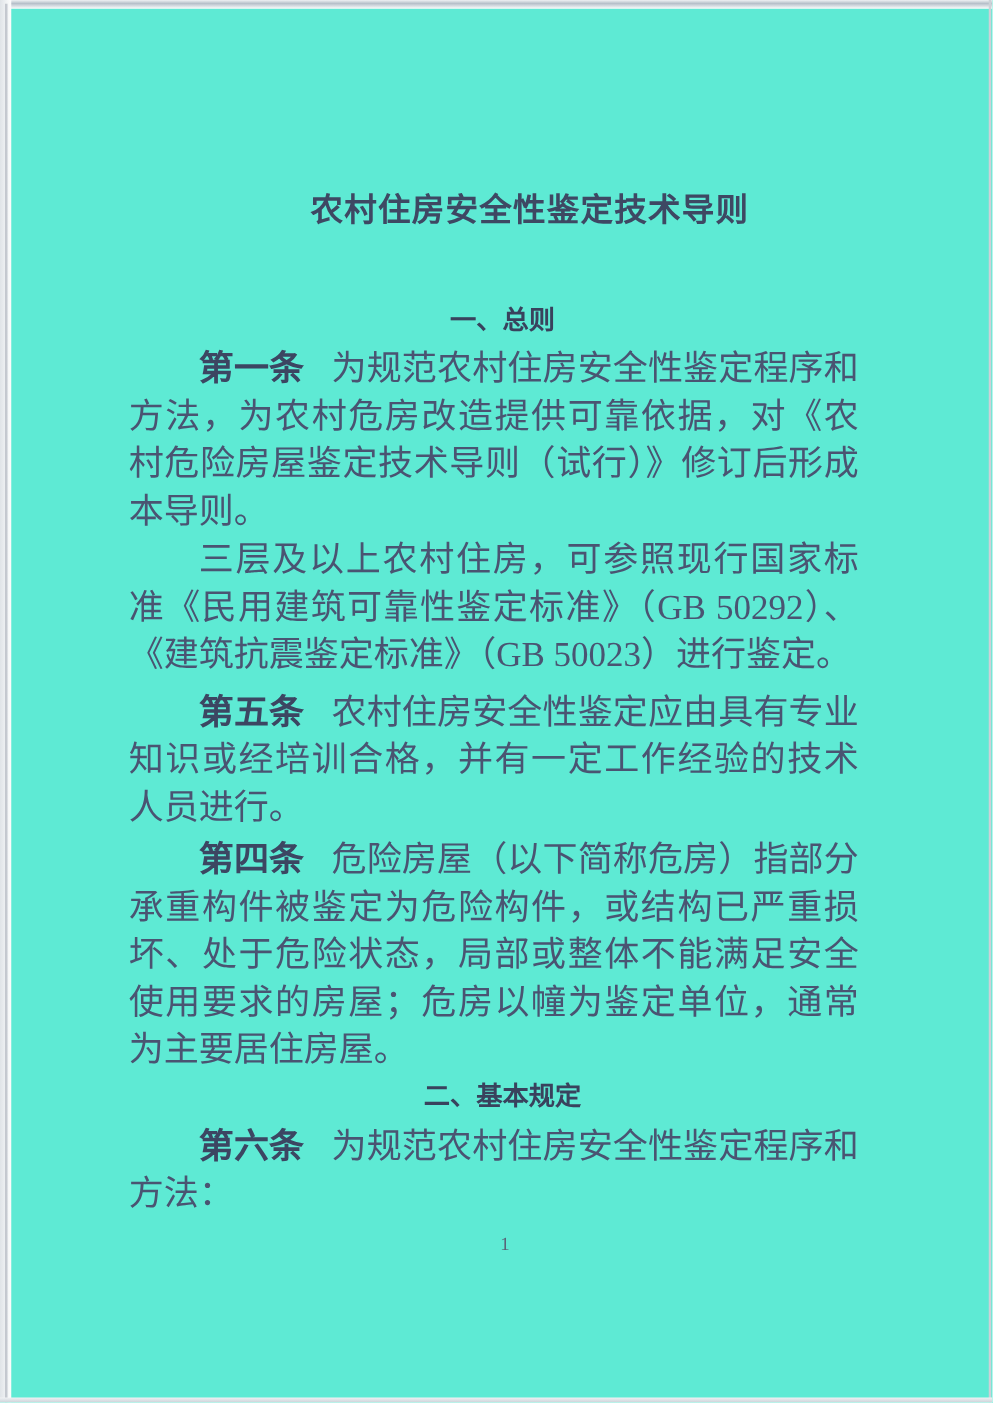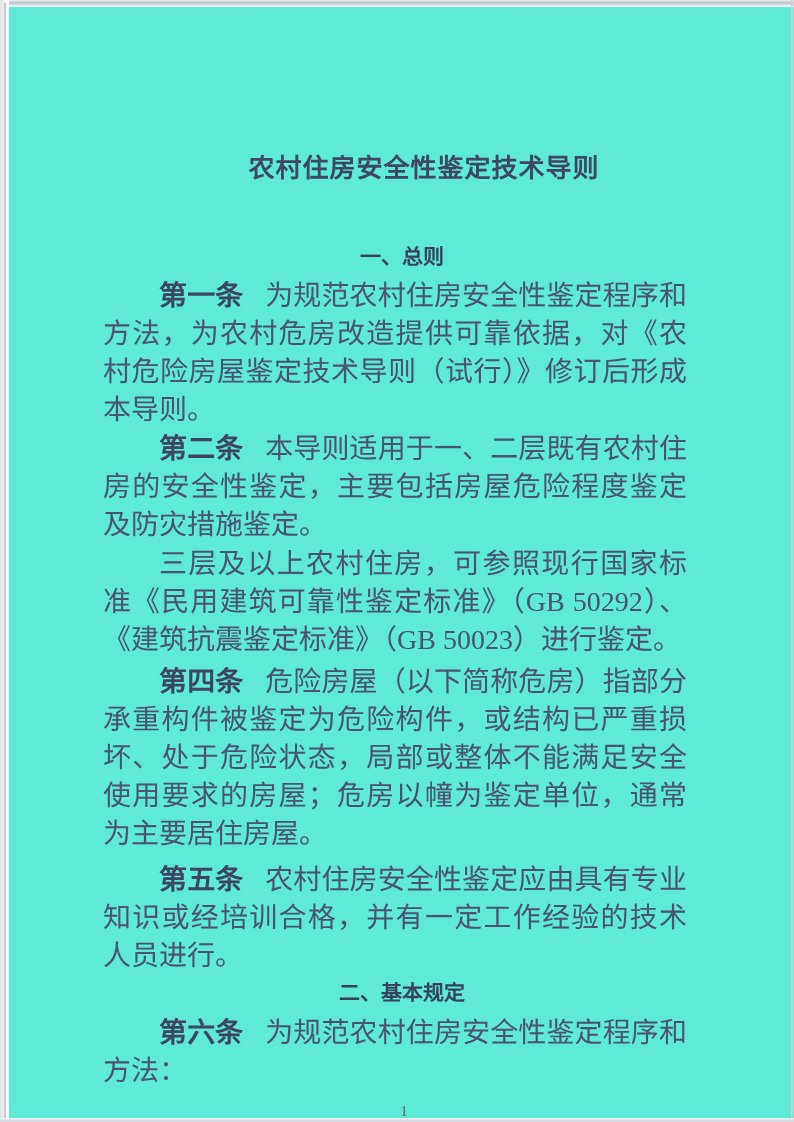--- a/index.html
+++ b/index.html
@@ -97,24 +97,23 @@
   <div class="edge-left-line"></div>
   <div class="edge-right"></div>
   <div class="edge-bottom"></div>
 
   <h1 class="doc-title">农村住房安全性鉴定技术导则</h1>
 
   <h2 class="section-heading sh1">一、总则</h2>
 
   <div class="body-block">
     <p class="para"><span class="para-label">第一条</span><span class="para-text">为规范农村住房安全性鉴定程序和方法，为农村危房改造提供可靠依据，对《农村危险房屋鉴定技术导则（试行）》修订后形成本导则。</span></p>
-    <p class="para"><span class="para-label">第二条</span><span class="para-text">本导则适用于一、二层既有农村住房的安全性鉴定，主要包括房屋危险程度鉴定及防灾措施鉴定。</span></p>
     <p class="para"><span class="para-label"></span><span class="para-text">三层及以上农村住房，可参照现行国家标准《民用建筑可靠性鉴定标准》（GB 50292）、《建筑抗震鉴定标准》（GB 50023）进行鉴定。</span></p>
+    <p class="para mt8"><span class="para-label">第五条</span><span class="para-text">农村住房安全性鉴定应由具有专业知识或经培训合格，并有一定工作经验的技术人员进行。</span></p>
     <p class="para mt4"><span class="para-label">第四条</span><span class="para-text">危险房屋（以下简称危房）指部分承重构件被鉴定为危险构件，或结构已严重损坏、处于危险状态，局部或整体不能满足安全使用要求的房屋；危房以幢为鉴定单位，通常为主要居住房屋。</span></p>
-    <p class="para mt8"><span class="para-label">第五条</span><span class="para-text">农村住房安全性鉴定应由具有专业知识或经培训合格，并有一定工作经验的技术人员进行。</span></p>
   </div>
 
   <h2 class="section-heading sh2">二、基本规定</h2>
 
   <div class="body-block bb2">
     <p class="para"><span class="para-label">第六条</span><span class="para-text">为规范农村住房安全性鉴定程序和方法：</span></p>
   </div>
 
   <div class="page-number">1</div>
 

